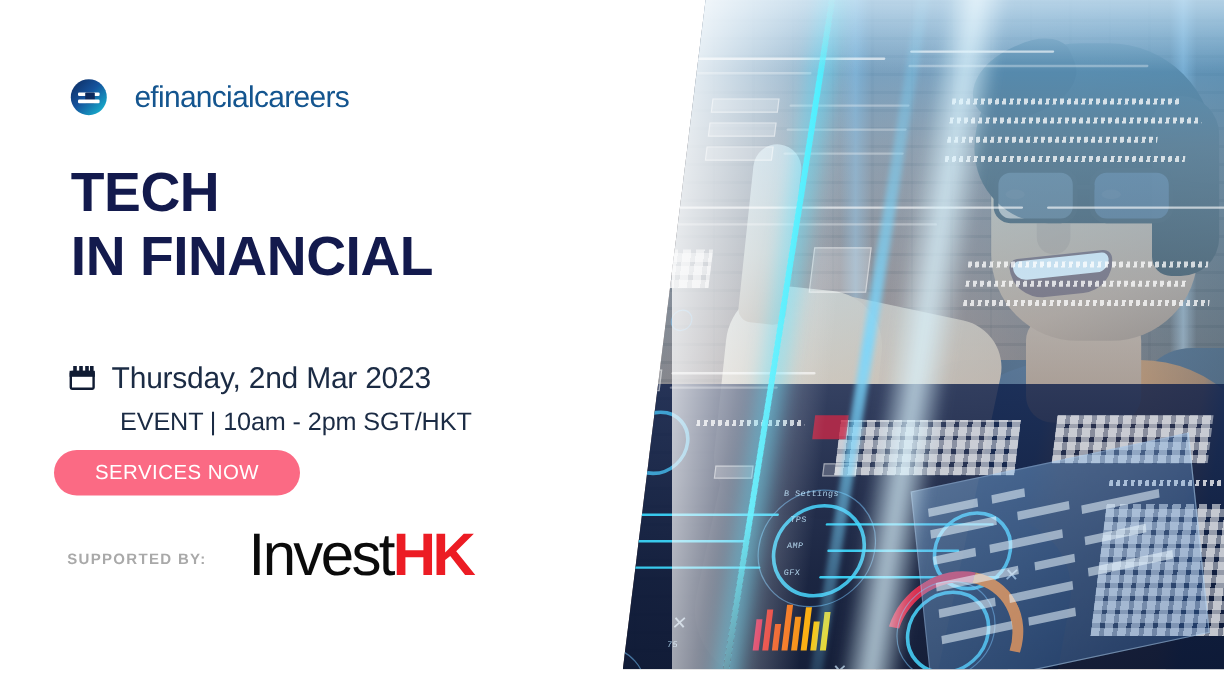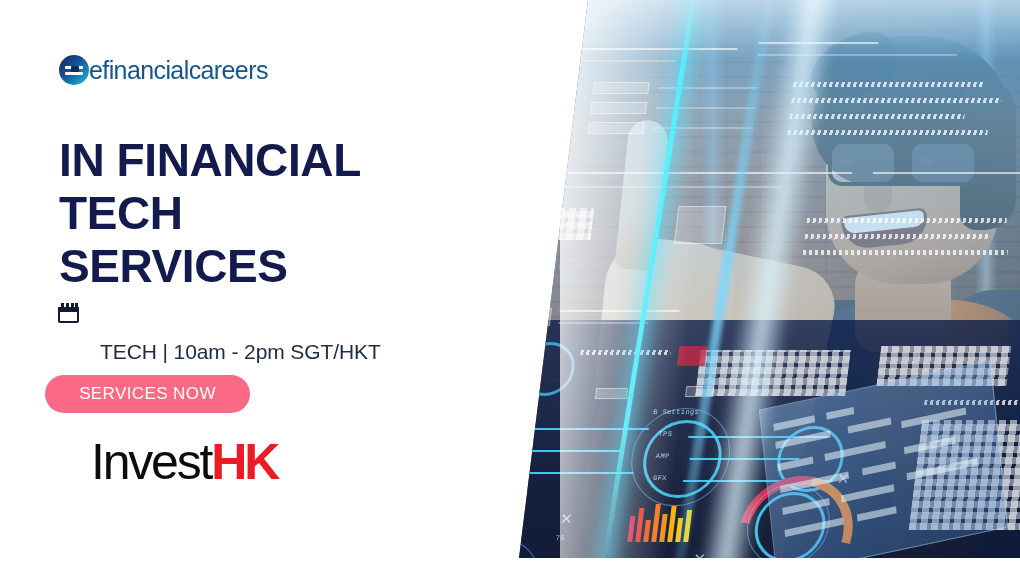--- a/index.html
+++ b/index.html
@@ -23,24 +23,24 @@
   .left-pane {
     position: absolute;
     left: 0; top: 0;
     width: 520px; height: 570px;
     z-index: 5;
   }
 
   .logo-row {
     position: absolute;
     left: 59px;
-    top: 55px;
+    top: 66px;
     display: flex;
     align-items: center;
-    gap: 0;
+    gap: 23px;
   }
   .logo-mark {
     width: 30px; height: 30px;
     border-radius: 50%;
     background: linear-gradient(135deg, #0e2a5c 0%, #15529c 45%, #16c5d8 100%);
     position: relative;
     flex: none;
   }
   .logo-mark .bar {
     position: absolute;
@@ -694,40 +694,41 @@
       <span class="logo-mark">
         <span class="bar b1"></span>
         <span class="bar b3"></span>
         <span class="bar b2"></span>
       </span>
       <span class="logo-text">efinancialcareers</span>
     </div>
 
 
     <div class="headline">
+      <div>TECH</div>
       <div>IN FINANCIAL</div>
-      <div>TECH</div>
-      <div>SERVICES</div>
     </div>
 
     <div class="date-row">
       <span class="cal-icon">
         <span class="tooth t1"></span>
           <span class="tooth t2"></span>
         <span class="tooth t3"></span>
           <span class="tooth t4"></span>
         <span class="body"></span>
         <span class="hdr"></span>
       </span>
+      <span class="date-text">Thursday, 2nd Mar 2023</span>
     </div>
 
-    <div class="time-text">TECH | 10am - 2pm SGT/HKT</div>
+    <div class="time-text">EVENT | 10am - 2pm SGT/HKT</div>
 
     <button class="register-btn">SERVICES NOW</button>
 
     <div class="supported-row">
+      <span class="supported-label">SUPPORTED BY:</span>
       <span class="investhk">
         <span class="invest">Invest</span><span class="hk">HK</span>
       </span>
     </div>
 
   </div>
 </div>
 
 </body></html>

